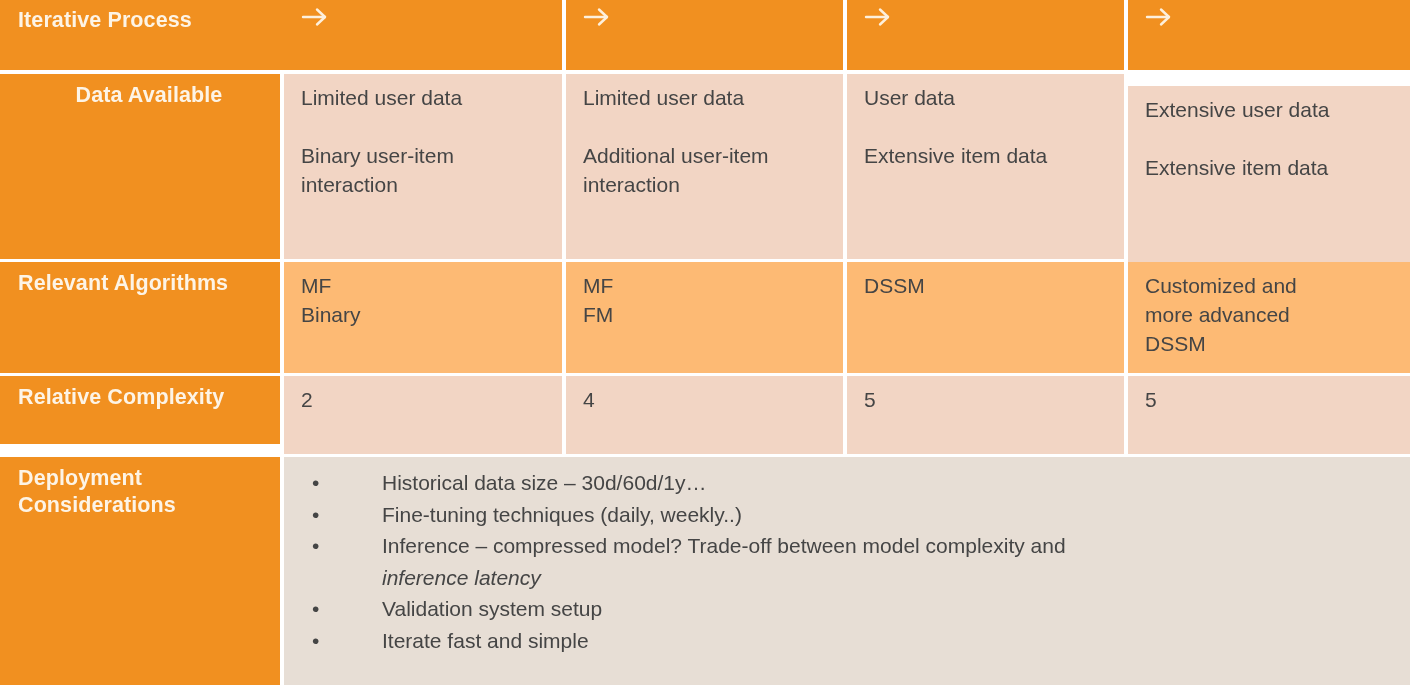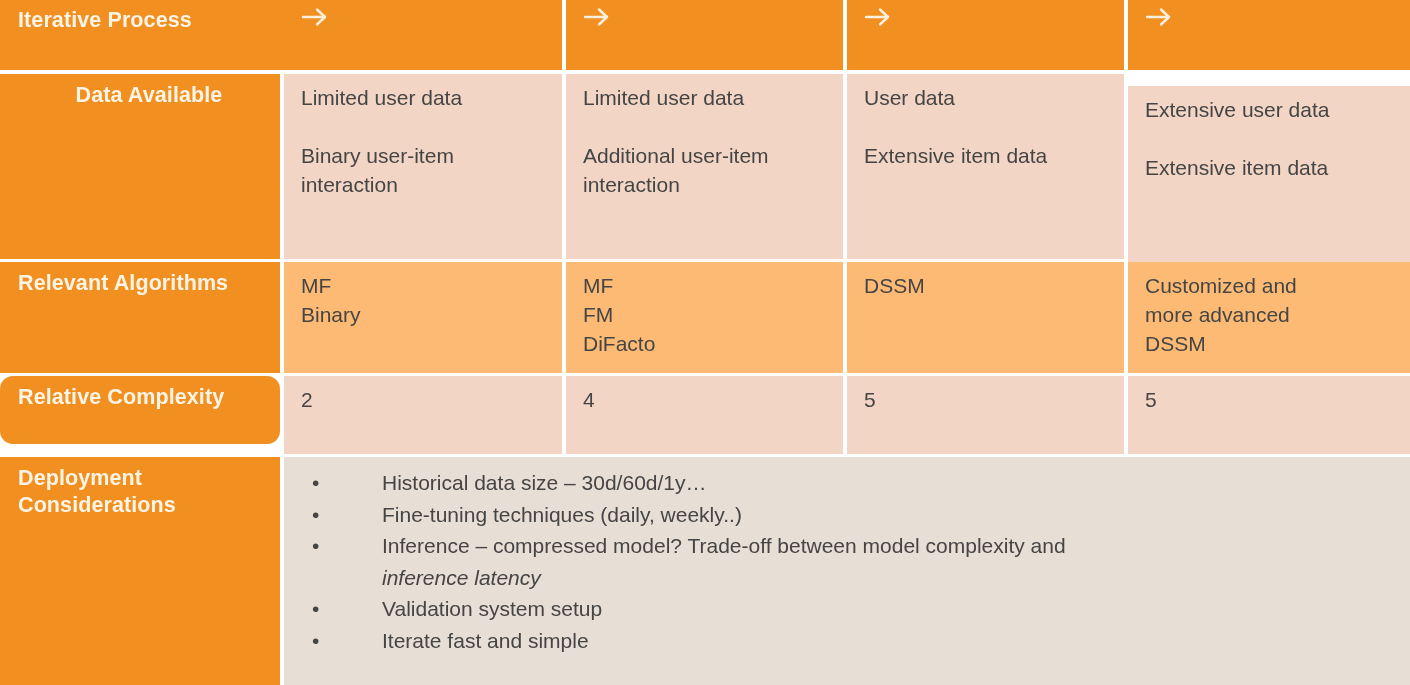--- a/index.html
+++ b/index.html
@@ -160,34 +160,33 @@
   </div>
 
   <div class="cell data-cell tone-b" style="left:284px; top:262px; width:278px; height:111px;">
     <span class="line">MF</span>
     <span class="line">Binary</span>
   </div>
 
   <div class="cell data-cell tone-b" style="left:566px; top:262px; width:277px; height:111px;">
     <span class="line">MF</span>
     <span class="line">FM</span>
-    <span class="line">DiFacto</span>
   </div>
 
   <div class="cell data-cell tone-b" style="left:847px; top:262px; width:277px; height:111px;">
     <span class="line">DSSM</span>
   </div>
 
   <div class="cell data-cell tone-b" style="left:1128px; top:262px; width:282px; height:111px;">
     <span class="line">Customized and</span>
     <span class="line">more advanced</span>
     <span class="line">DSSM</span>
   </div>
 
-  <div class="cell label-cell" style="left:0px; top:376px; width:280px; height:68px;border-radius:13px;">
+  <div class="cell label-cell" style="left:0px; top:376px; width:280px; height:68px;">
     <span class="line">Relative</span>
     <span class="line">Complexity</span>
   </div>
 
   <div class="cell data-cell tone-a" style="left:284px; top:376px; width:278px; height:78px;">
     <span class="line">2</span>
   </div>
 
   <div class="cell data-cell tone-a" style="left:566px; top:376px; width:277px; height:78px;">
     <span class="line">4</span>

